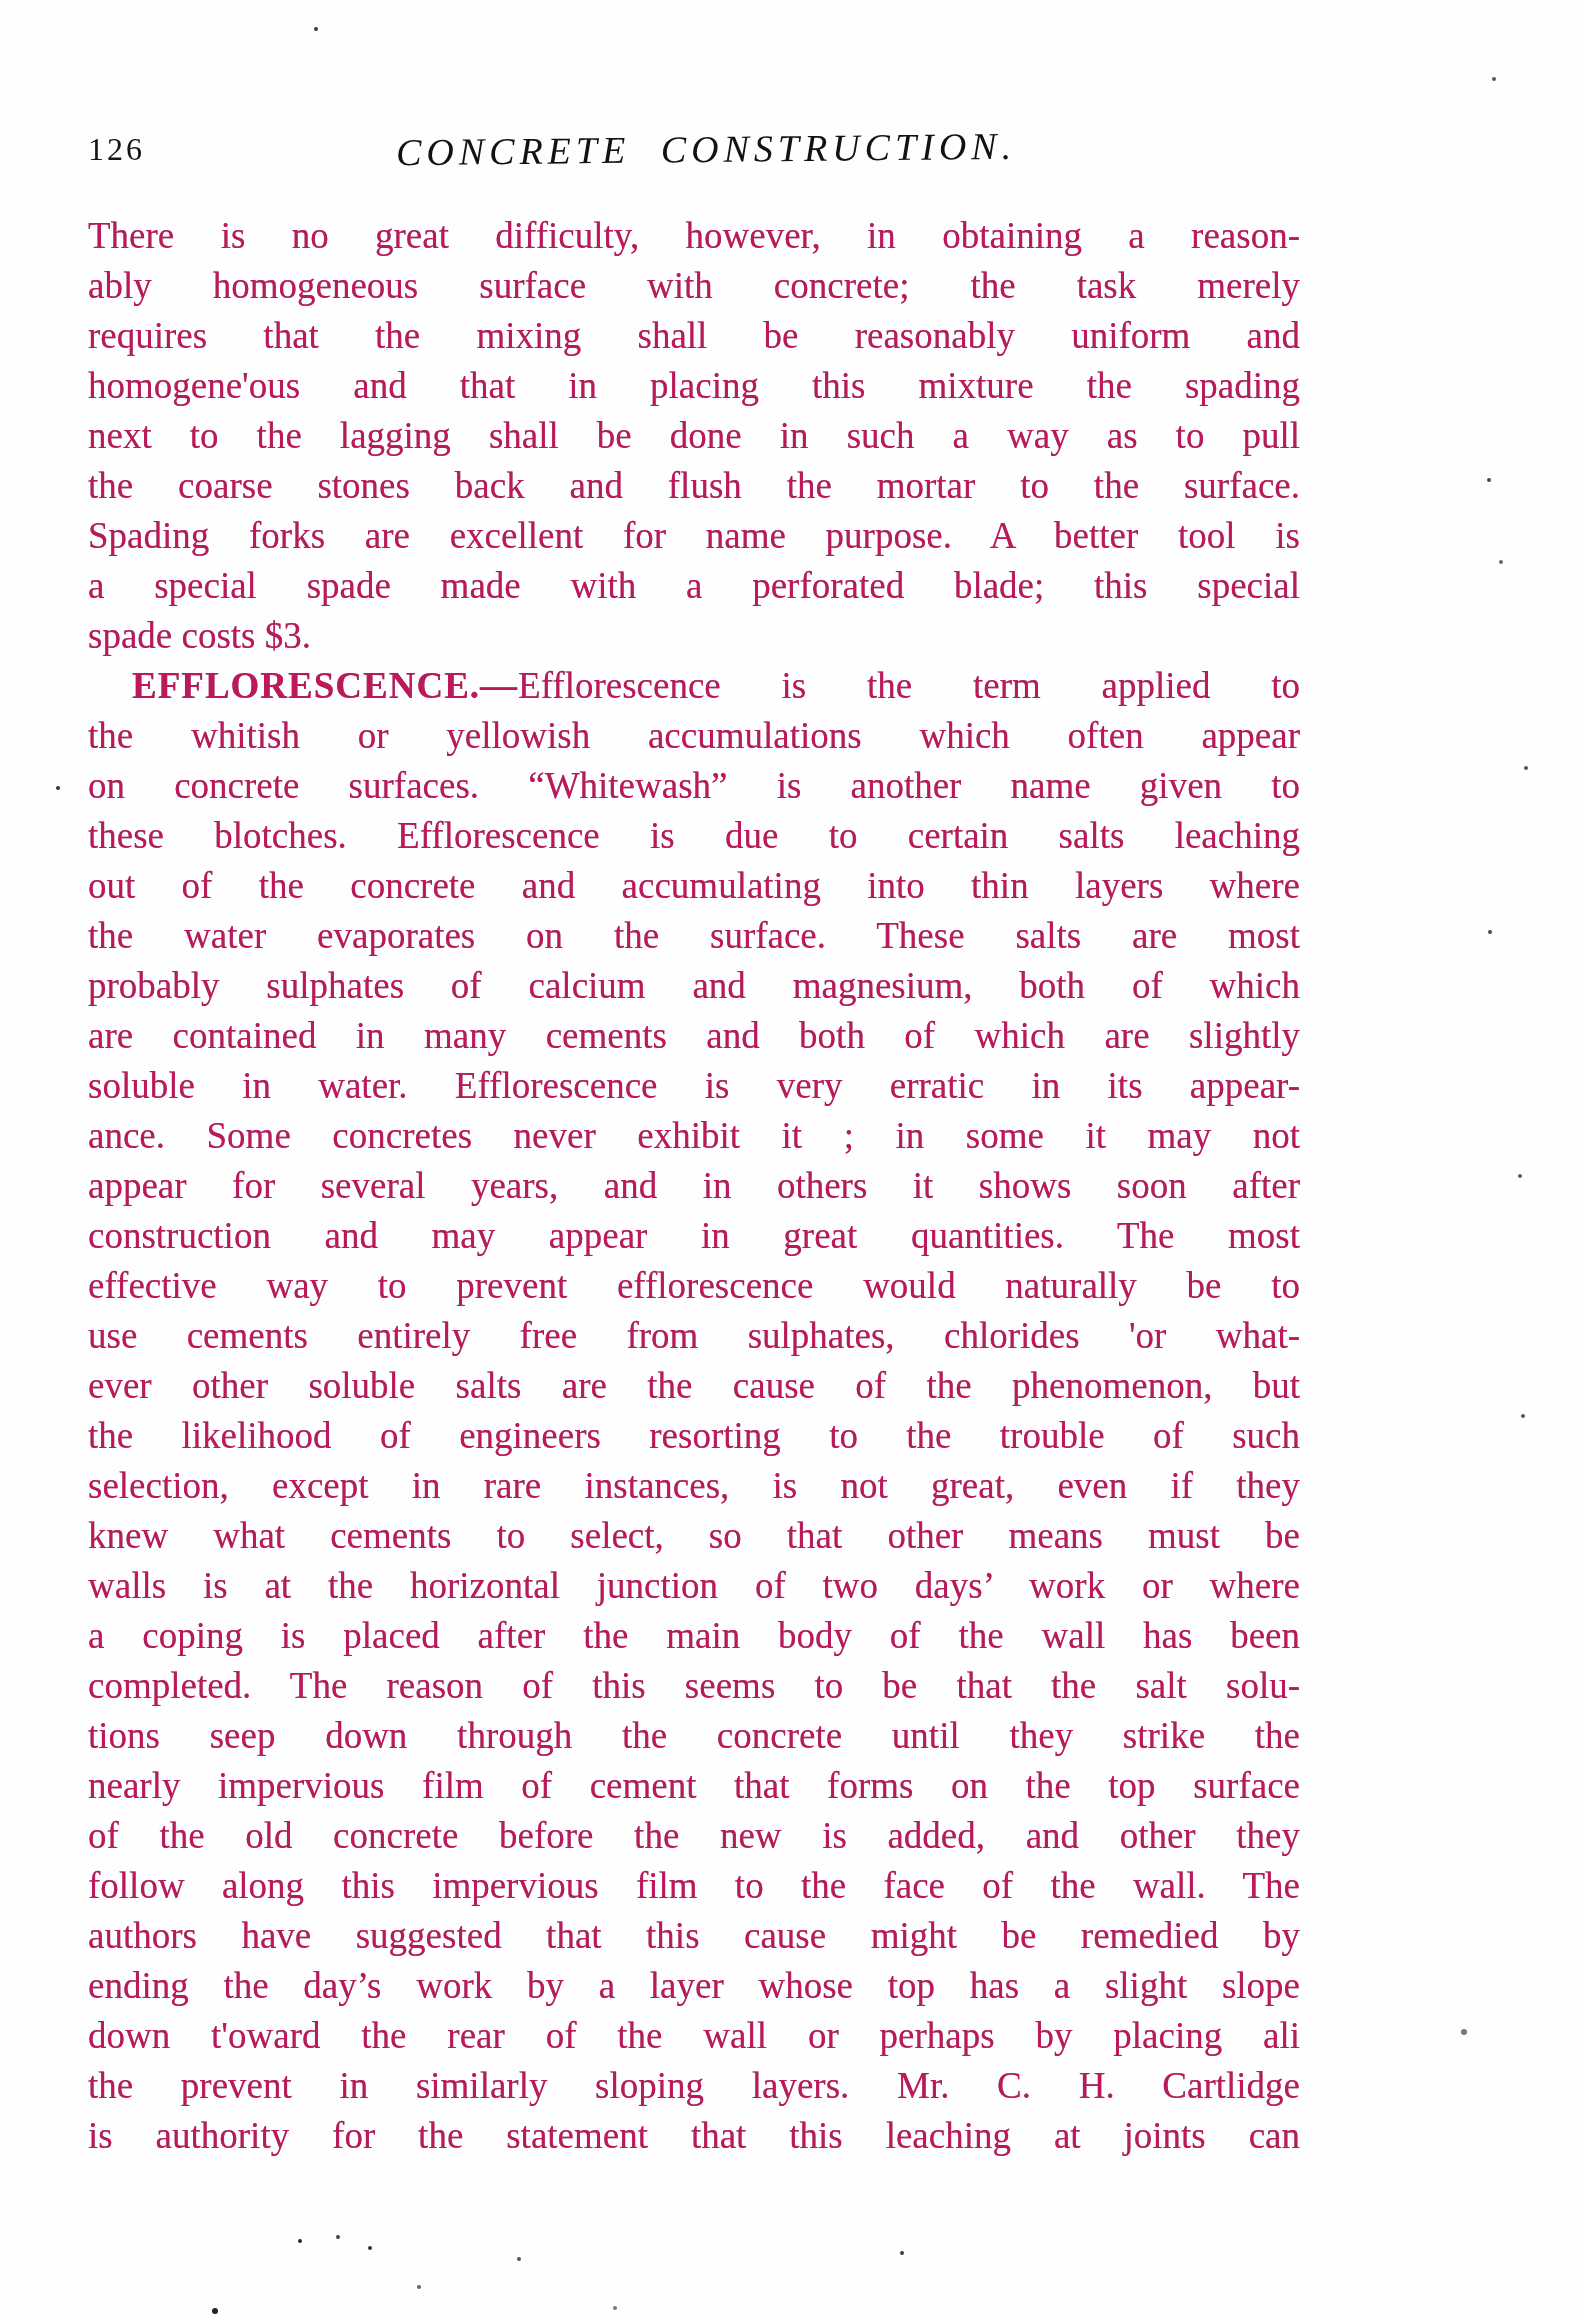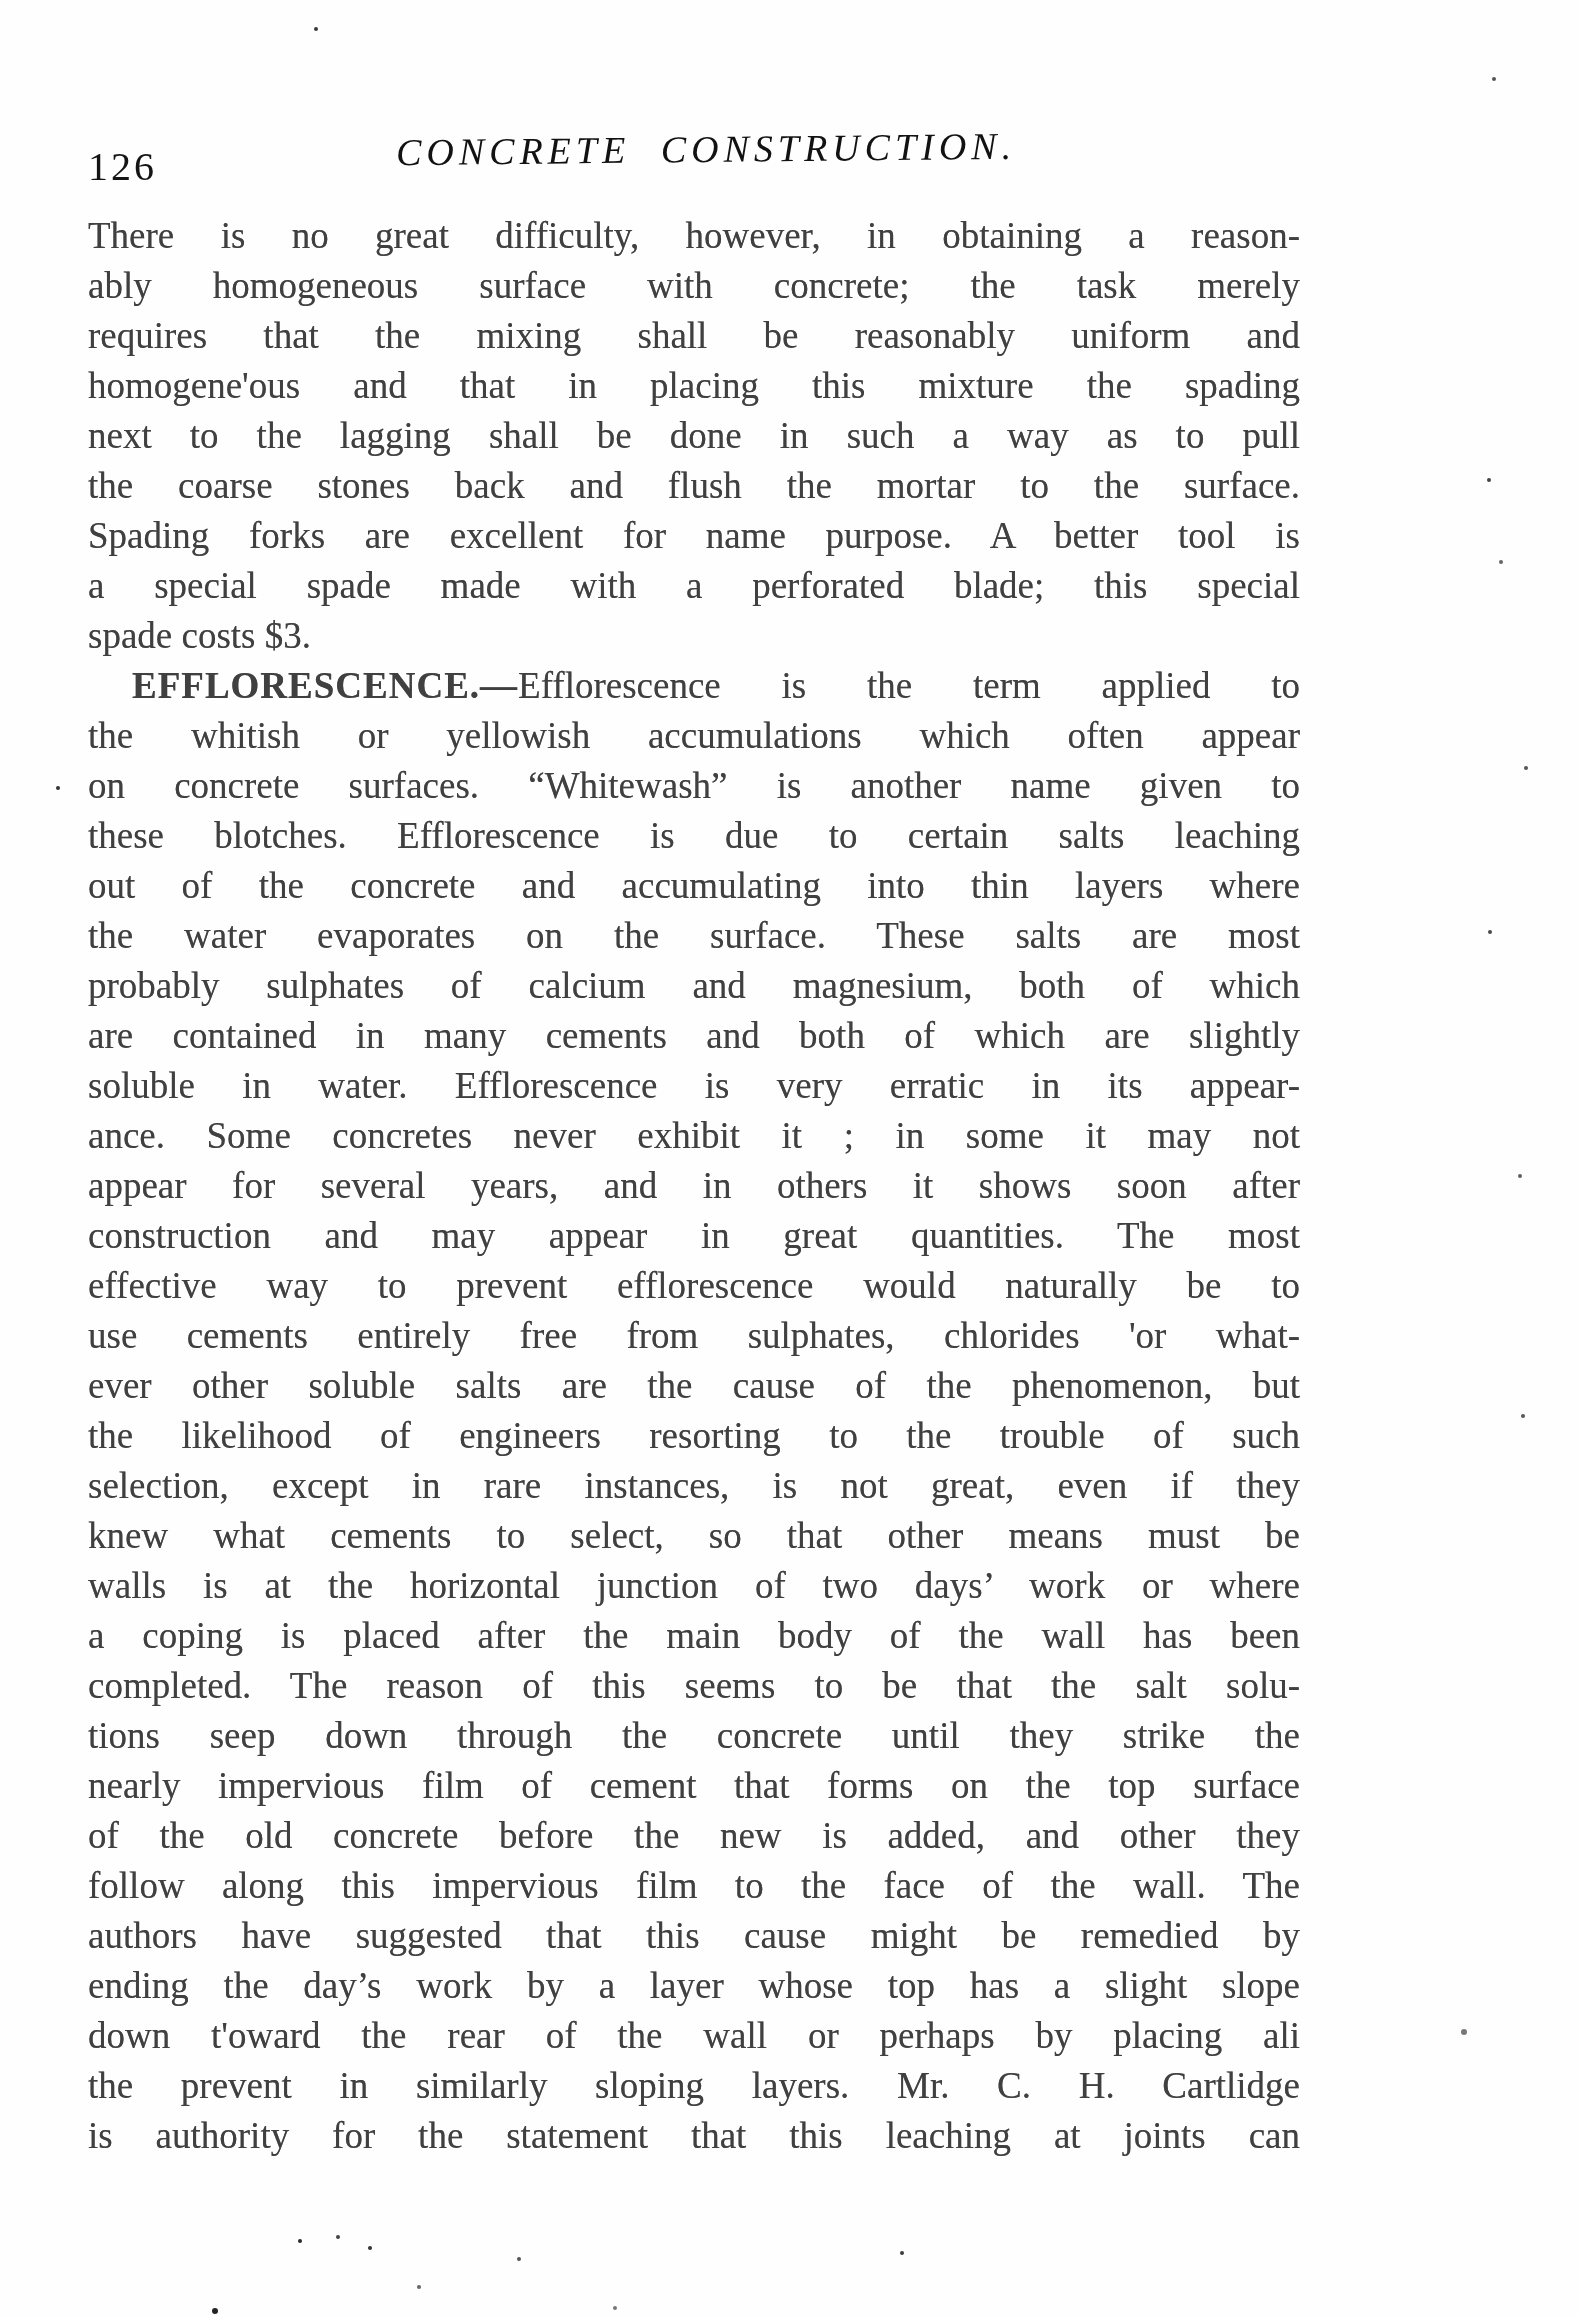--- a/index.html
+++ b/index.html
@@ -14,22 +14,22 @@
     background: #fefefe;
     overflow: hidden;
     color: #161616;
   }
   .running-head {
     position: absolute;
     left: 88px; top: 127px;
     width: 1212px; height: 52px;
   }
   .page-num {
-    position: absolute; left: 0; top: 16px;
-    font-size: 40px; letter-spacing: 3px;
+    position: absolute; left: 0; top: 4px;
+    font-size: 32px; letter-spacing: 3px;
     color: #141414;
   }
   .running-title {
     position: absolute; left: 308px; top: 0;
     font-style: italic;
     font-size: 38px;
     letter-spacing: 5px;
     word-spacing: 16px;
     white-space: nowrap;
     transform: rotate(-0.6deg);
@@ -39,21 +39,21 @@
     position: absolute;
     left: 88px; top: 211px;
     width: 1212px;
   }
   .line {
     height: 50px;
     line-height: 50px;
     font-size: 37px;
     text-align: justify;
     text-align-last: justify;
-    color: #404040;
+    color: #be185d;
     text-shadow: 0 0 0.6px rgba(0,0,0,0.45);
   }
   .line-last {
     text-align: center;
     text-align-last: left;
   }
   .line-indent .section-heading {
     font-weight: bold;
     letter-spacing: 1px;
     padding-left: 44px; 

